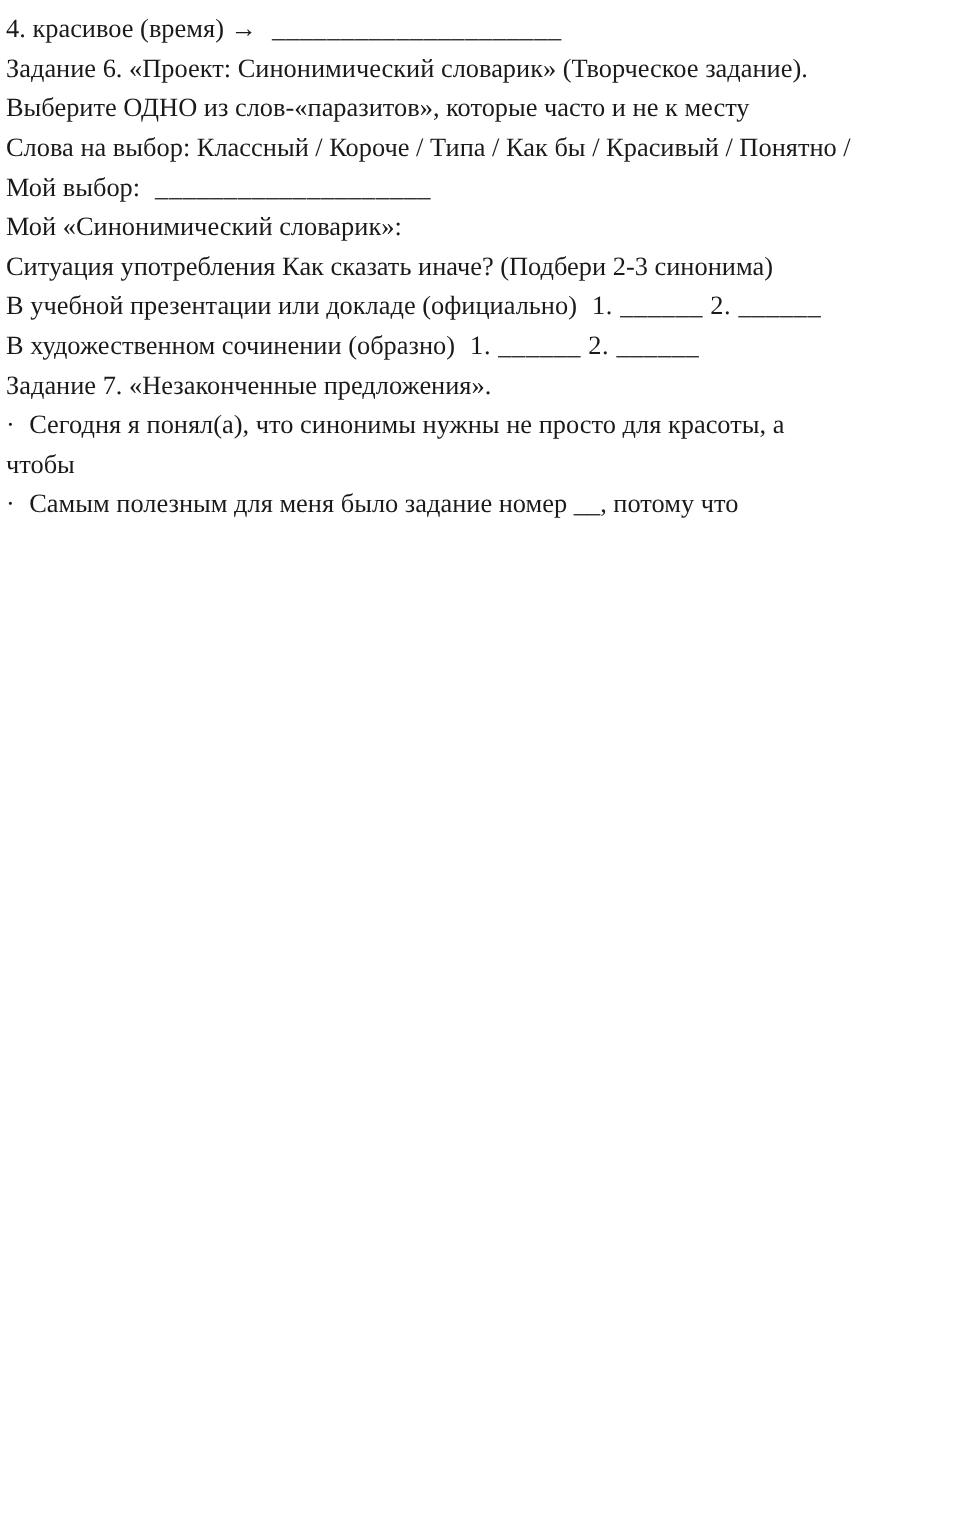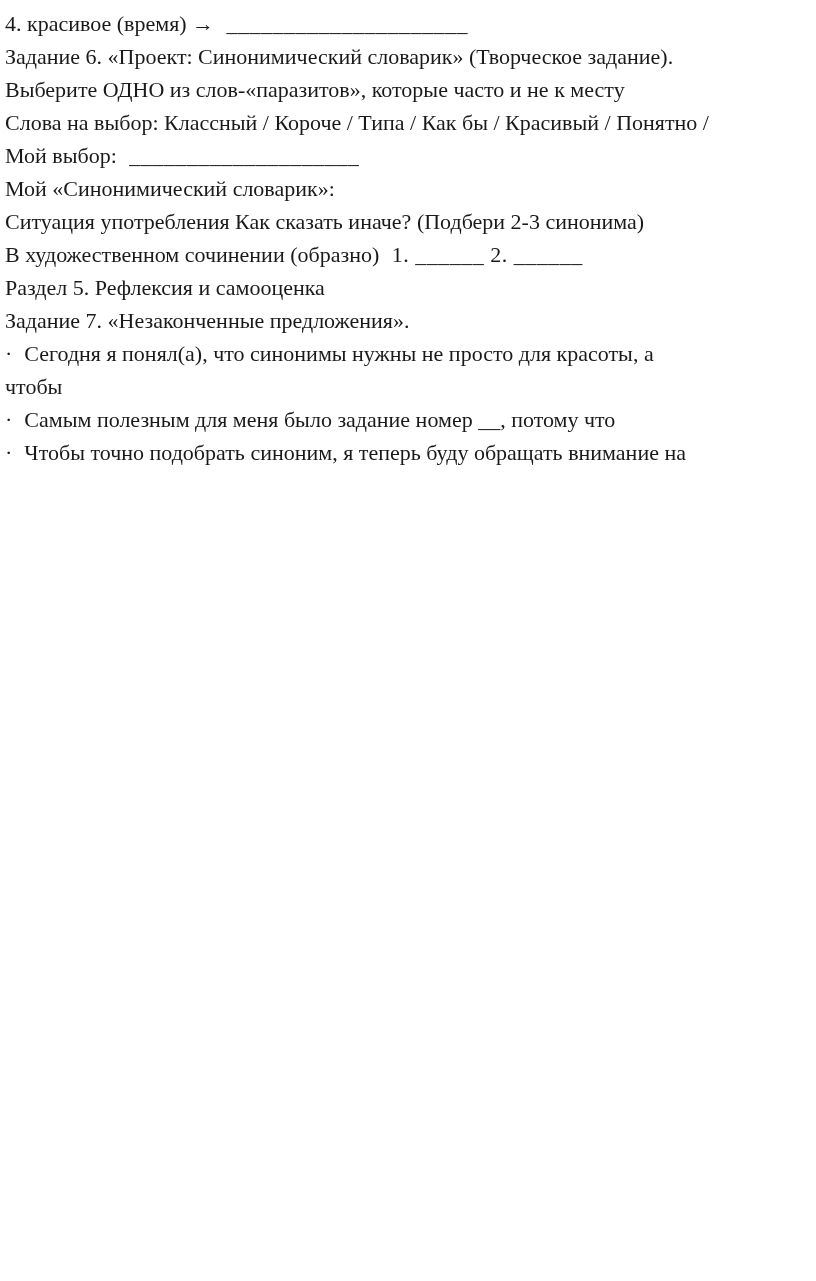--- a/index.html
+++ b/index.html
@@ -65,35 +65,35 @@
   <p class="p-choice">
     <span>Мой выбор:</span>
     <span class="blank gap-left">____________________</span>
   </p>
 
   <p class="p-dict">Мой «Синонимический словарик»:</p>
 
   <p class="p-thead">Ситуация употребления Как сказать иначе? (Подбери 2-3 синонима)</p>
 
 
+  <p class="p-trow">
+    <span>В учебной презентации или докладе (официально)</span>
+    <span class="blank gap-left">1. ______ 2. ______</span>
+  </p>
 
   <p class="p-trow p-trow-last">
     <span>В художественном сочинении (образно)</span>
     <span class="blank gap-left">1. ______ 2. ______</span>
   </p>
 
-  <p class="p-sec5">Раздел 5. Рефлексия и самооценка</p>
 
   <p class="p-task7-title">Задание 7. «Незаконченные предложения».</p>
 
   <p class="p-bullet-1">
     <span class="bullet-marker">·</span><span>Сегодня я понял(а), что синонимы нужны не просто для красоты, а чтобы</span>
   </p>
 
   <p class="p-bullet-2">
     <span class="bullet-marker">·</span><span>Самым полезным для меня было задание номер __, потому что</span>
   </p>
 
-  <p class="p-bullet-3">
-    <span class="bullet-marker">·</span><span>Чтобы точно подобрать синоним, я теперь буду обращать внимание на</span>
-  </p>
 
 </div>
 
 </body></html>

